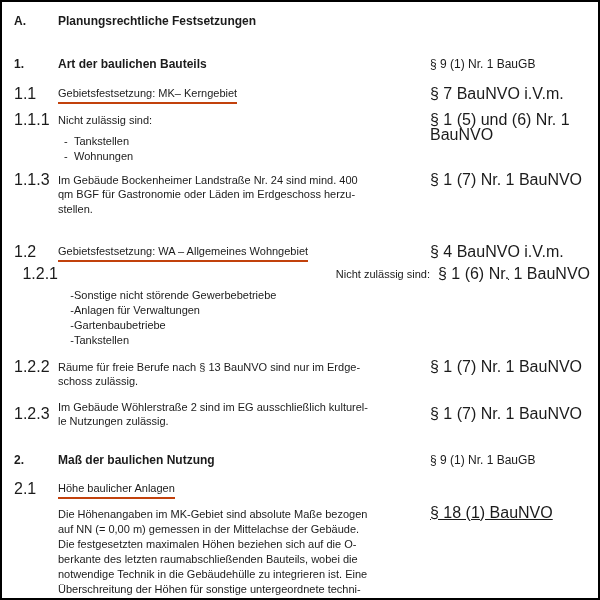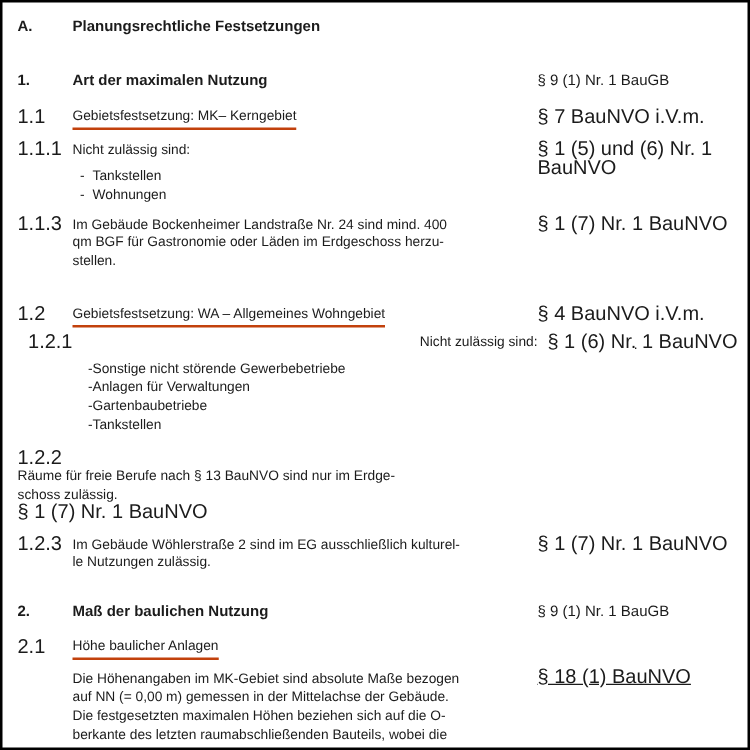--- a/index.html
+++ b/index.html
@@ -25,39 +25,39 @@
   .pre{white-space:pre-line;}
   .list{margin-top:6px;}
   .li{display:flex;line-height:15px;}
   .mk{flex:none;margin-left:6px;width:10px;}
   .ref2{margin-top:24px;text-decoration:underline;}
   .para{margin-top:8px;}
   .mt28{margin-top:28px;}
   .mt24{margin-top:24px;}
   .mt14{margin-top:14px;}
   .mt13{margin-top:13px;}
-  .mt12{margin-top:12px;flex-direction:column;}
-  .mt11{margin-top:11px;}
+  .mt12{margin-top:12px;}
+  .mt11{margin-top:11px;align-items:center;}
   .mt9{margin-top:9px;}
   .mt5{margin-top:5px;text-align:right;}
   .stray{position:absolute;left:505px;top:268px;font-size:11px;}
 </style>
 </head>
 <body>
 
 <div class="page">
 
   <div class="row hd">
     <div class="num bold">A.</div>
     <div class="content"><span class="bold">Planungsrechtliche Festsetzungen</span></div>
   </div>
 
   <div class="row hd mt28">
     <div class="num bold">1.</div>
-    <div class="content"><span class="bold">Art der maximalen Nutzung</span></div>
+    <div class="content"><span class="bold">Art der baulichen Bauteils</span></div>
     <div class="ref">§ 9 (1) Nr. 1 BauGB</div>
   </div>
 
   <div class="row sub mt14">
     <div class="num">1.1</div>
     <div class="content"><span class="uline">Gebietsfestsetzung: MK– Kerngebiet</span></div>
     <div class="ref">§ 7 BauNVO i.V.m.</div>
   </div>
 
   <div class="row mt9">

